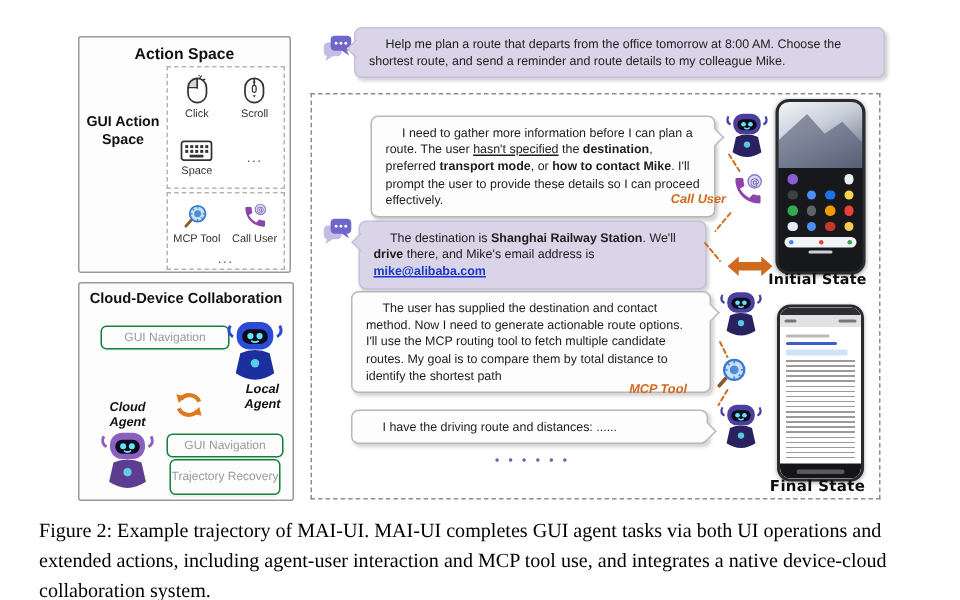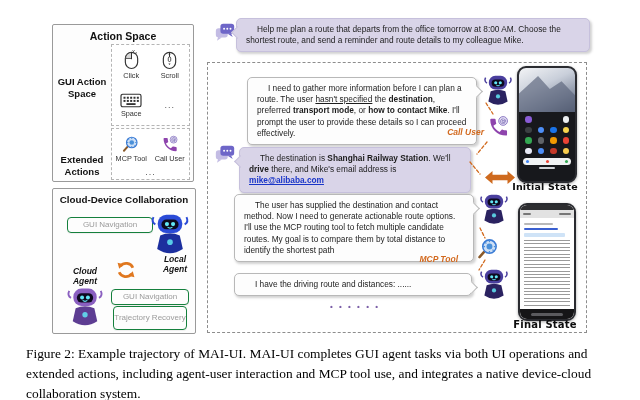--- a/index.html
+++ b/index.html
@@ -186,24 +186,20 @@
           <svg width="22" height="15">
               <use href="#sym-keyboard"></use>
             </svg>
           <span class="icon-cap">Space</span>
         </div>
         <div class="icon-cell">
           <span class="mini-ellipsis">...</span>
         </div>
       </div>
     </div>
-    <div class="side-label" style="left:0px;top:129px;width:58px;">
-      <div>Extended</div>
-      <div>Actions</div>
-    </div>
     <div class="dashed-box" style="left:58px;top:103px;width:77px;height:50px;">
       <div class="icon-grid" style="grid-template-rows:auto auto;padding-top:2px;">
         <div class="icon-cell">
           <svg width="18" height="18">
               <use href="#sym-magnifier"></use>
             </svg>
           <span class="icon-cap">MCP Tool</span>
         </div>
         <div class="icon-cell">
           <svg width="18" height="18">

